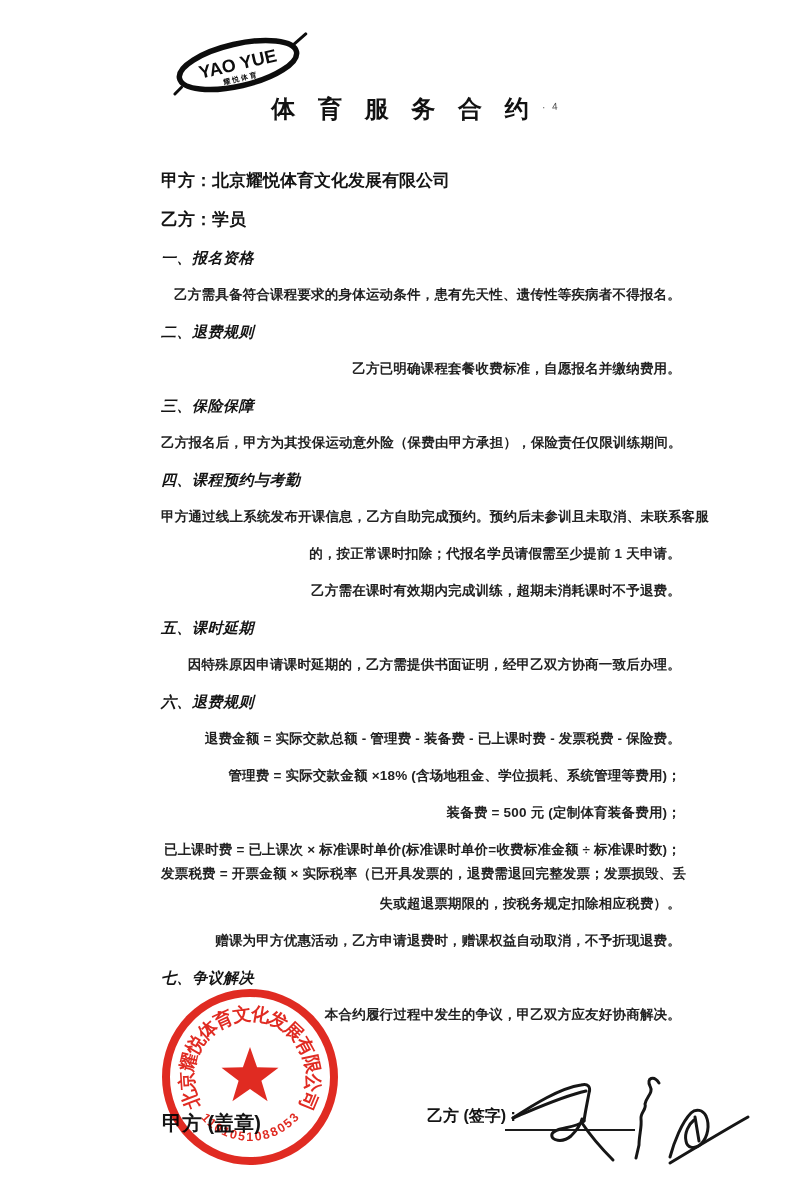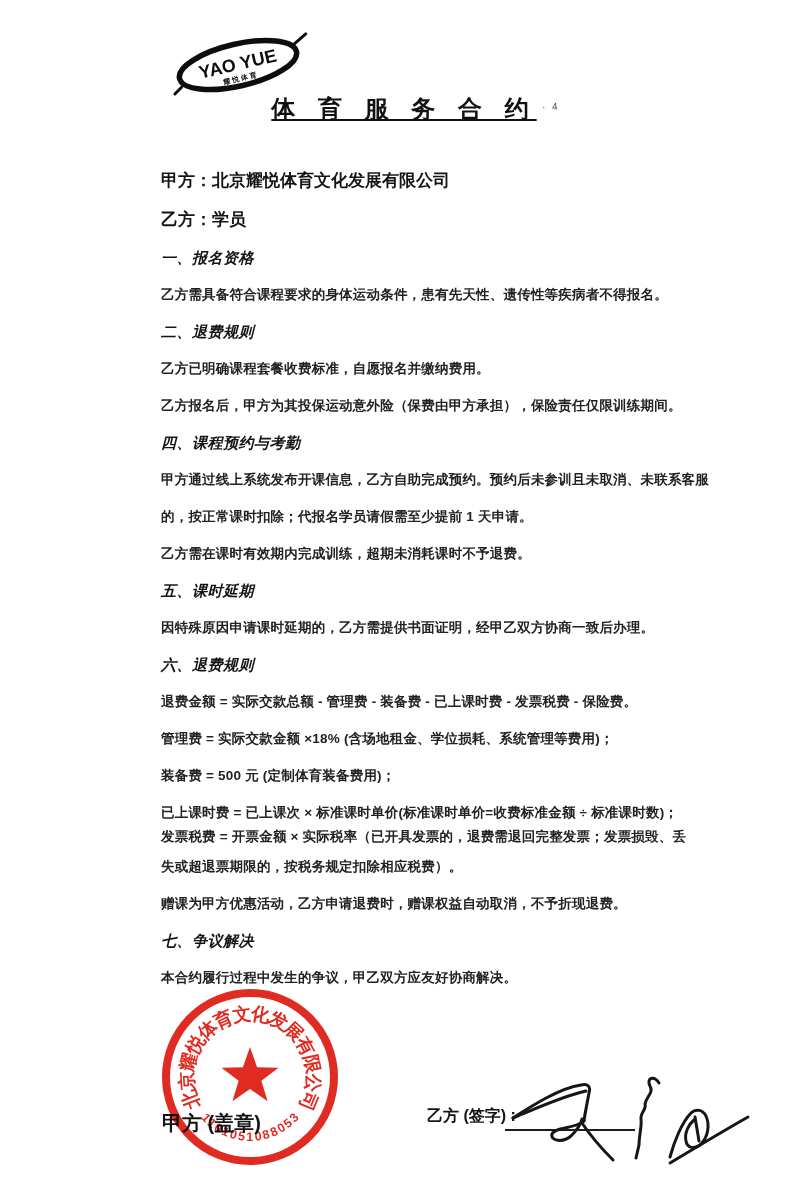--- a/index.html
+++ b/index.html
@@ -16,21 +16,20 @@
   
   .logo { position: absolute; left: 168px; top: 32px; width: 150px; height: 70px; }
 
   
   .title {
     position: absolute; left: 0; right: 0; top: 93px;
     text-align: center;
     font-size: 24px; font-weight: 700;
     letter-spacing: 8px; text-indent: 8px;
     color: #111;
-    text-decoration: underline;
   }
   .scan-artifact {
     position: absolute; left: 542px; top: 101px;
     font-size: 10px; color: #4a4a4a; transform: rotate(-4deg);
     letter-spacing: 2px;
   }
 
   
   .content {
     position: absolute; left: 161px; top: 170px; width: 520px;
@@ -42,20 +41,21 @@
   .hd {
     font-size: 15px; font-weight: 700; line-height: 20px;
     margin: 0 0 17px 0; white-space: nowrap; color: #141414;
     letter-spacing: 0.5px;
     font-style: italic;
   }
   .ln {
     font-size: 13.5px; font-weight: 700; line-height: 20px;
     margin: 0 0 17px 0; white-space: nowrap; color: #222;
     letter-spacing: 0.2px;
+    text-align: right;
   }
   .ln.tight { margin-bottom: 4px; }
   .ln.semi  { margin-bottom: 10px; }
 
   
   .signoff-a {
     position: absolute; left: 162px; top: 1110px;
     font-size: 20px; font-weight: 700; color: #141414; white-space: nowrap;
   }
   .signoff-b {
@@ -101,20 +101,21 @@
   <div class="content">
     <p class="party">甲方：北京耀悦体育文化发展有限公司</p>
     <p class="party">乙方：学员</p>
 
     <p class="hd">一、报名资格</p>
     <p class="ln">乙方需具备符合课程要求的身体运动条件，患有先天性、遗传性等疾病者不得报名。</p>
 
     <p class="hd">二、退费规则</p>
     <p class="ln">乙方已明确课程套餐收费标准，自愿报名并缴纳费用。</p>
 
+    <p class="hd">三、保险保障</p>
     <p class="ln">乙方报名后，甲方为其投保运动意外险（保费由甲方承担），保险责任仅限训练期间。</p>
 
     <p class="hd">四、课程预约与考勤</p>
     <p class="ln">甲方通过线上系统发布开课信息，乙方自助完成预约。预约后未参训且未取消、未联系客服</p>
     <p class="ln">的，按正常课时扣除；代报名学员请假需至少提前 1 天申请。</p>
     <p class="ln">乙方需在课时有效期内完成训练，超期未消耗课时不予退费。</p>
 
     <p class="hd">五、课时延期</p>
     <p class="ln">因特殊原因申请课时延期的，乙方需提供书面证明，经甲乙双方协商一致后办理。</p>
 

